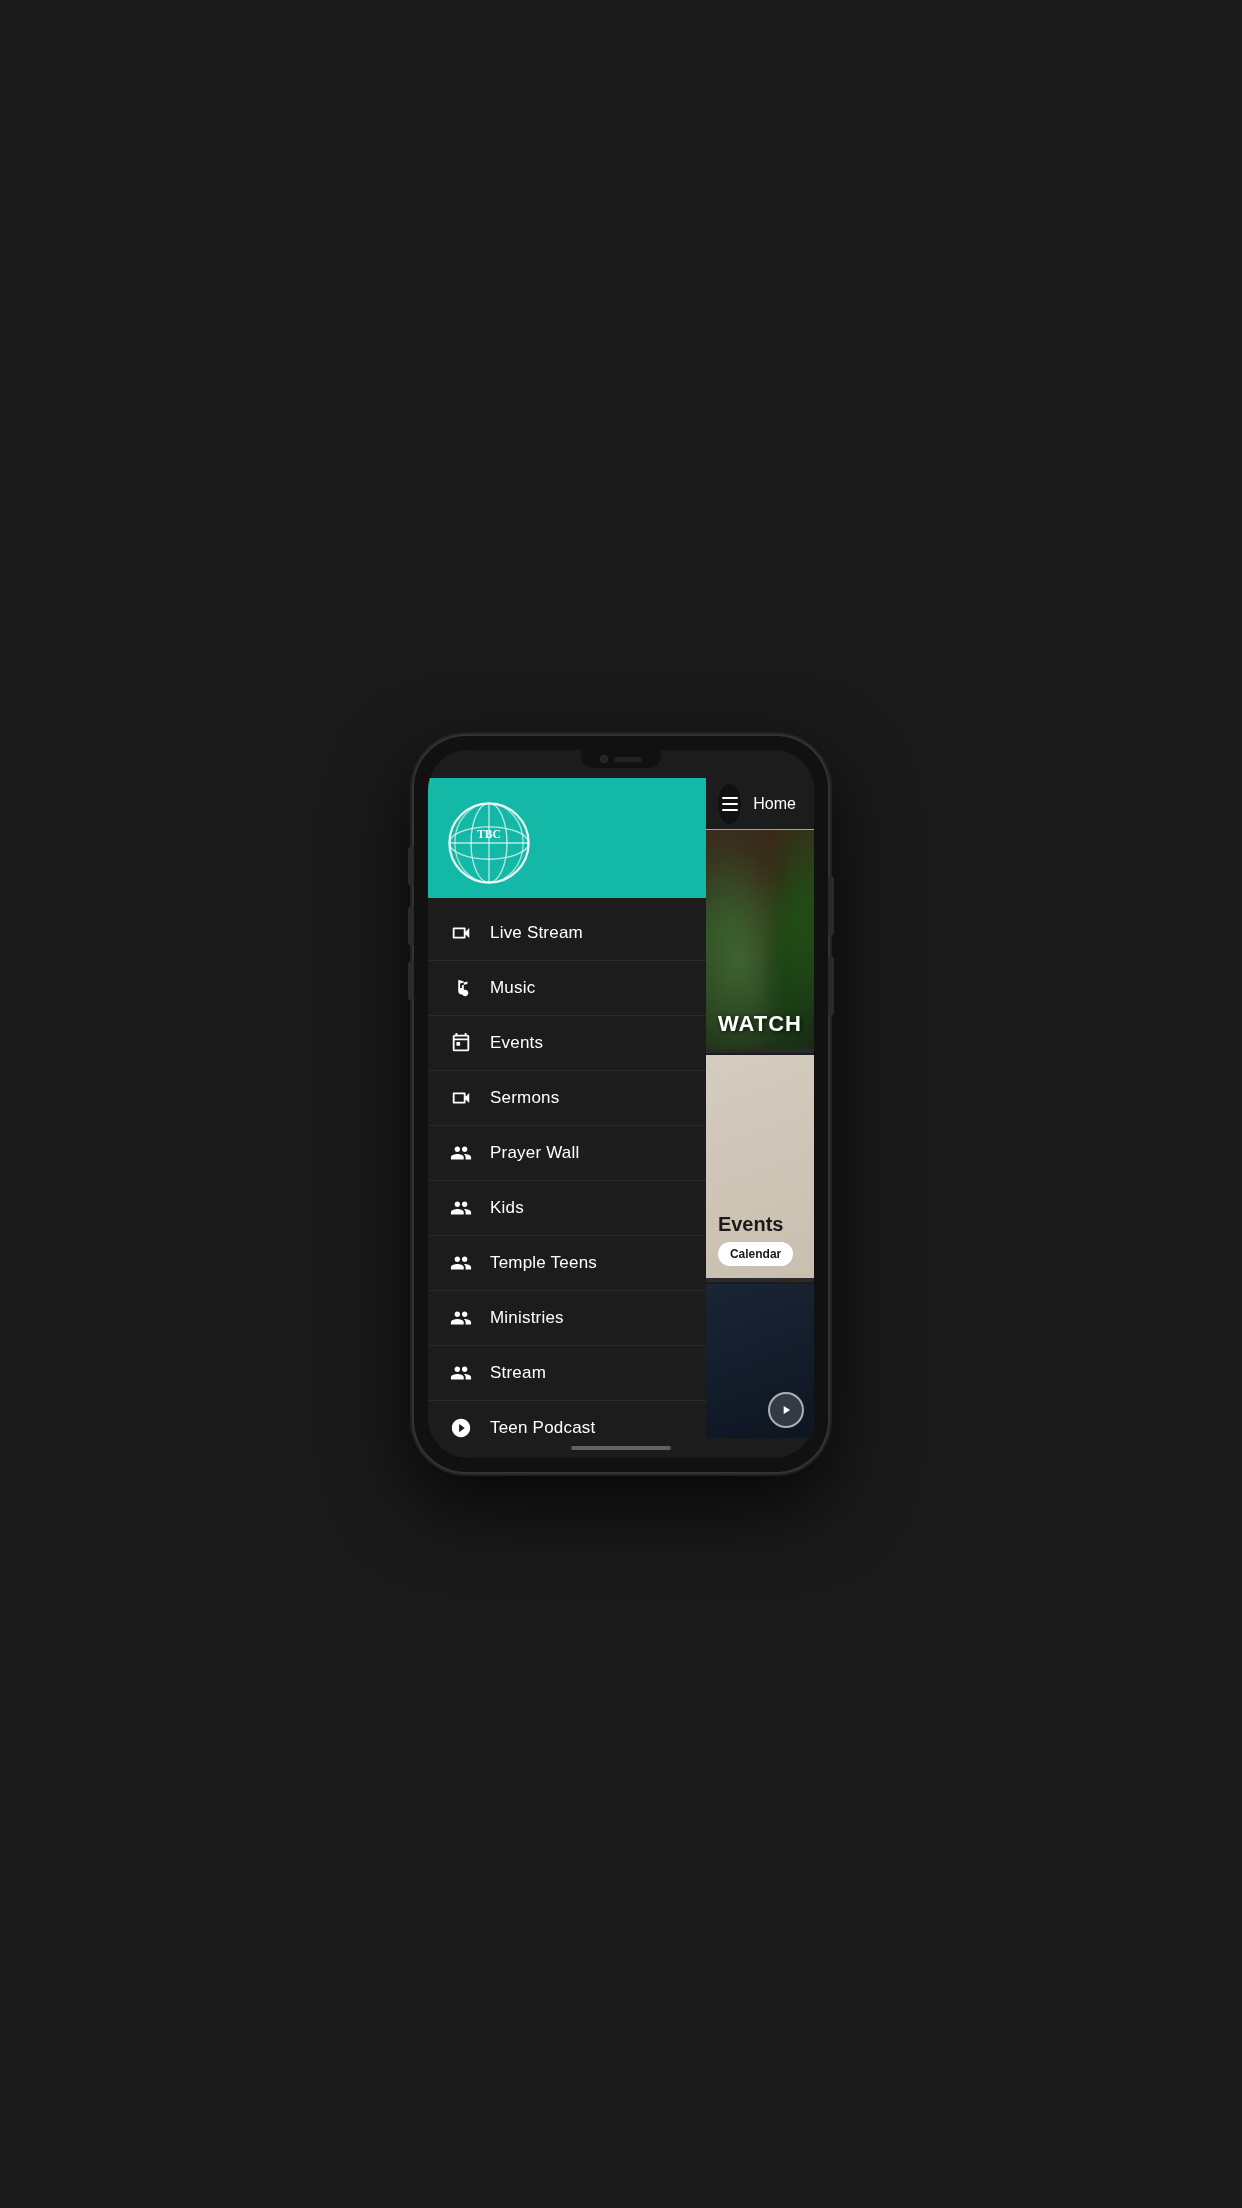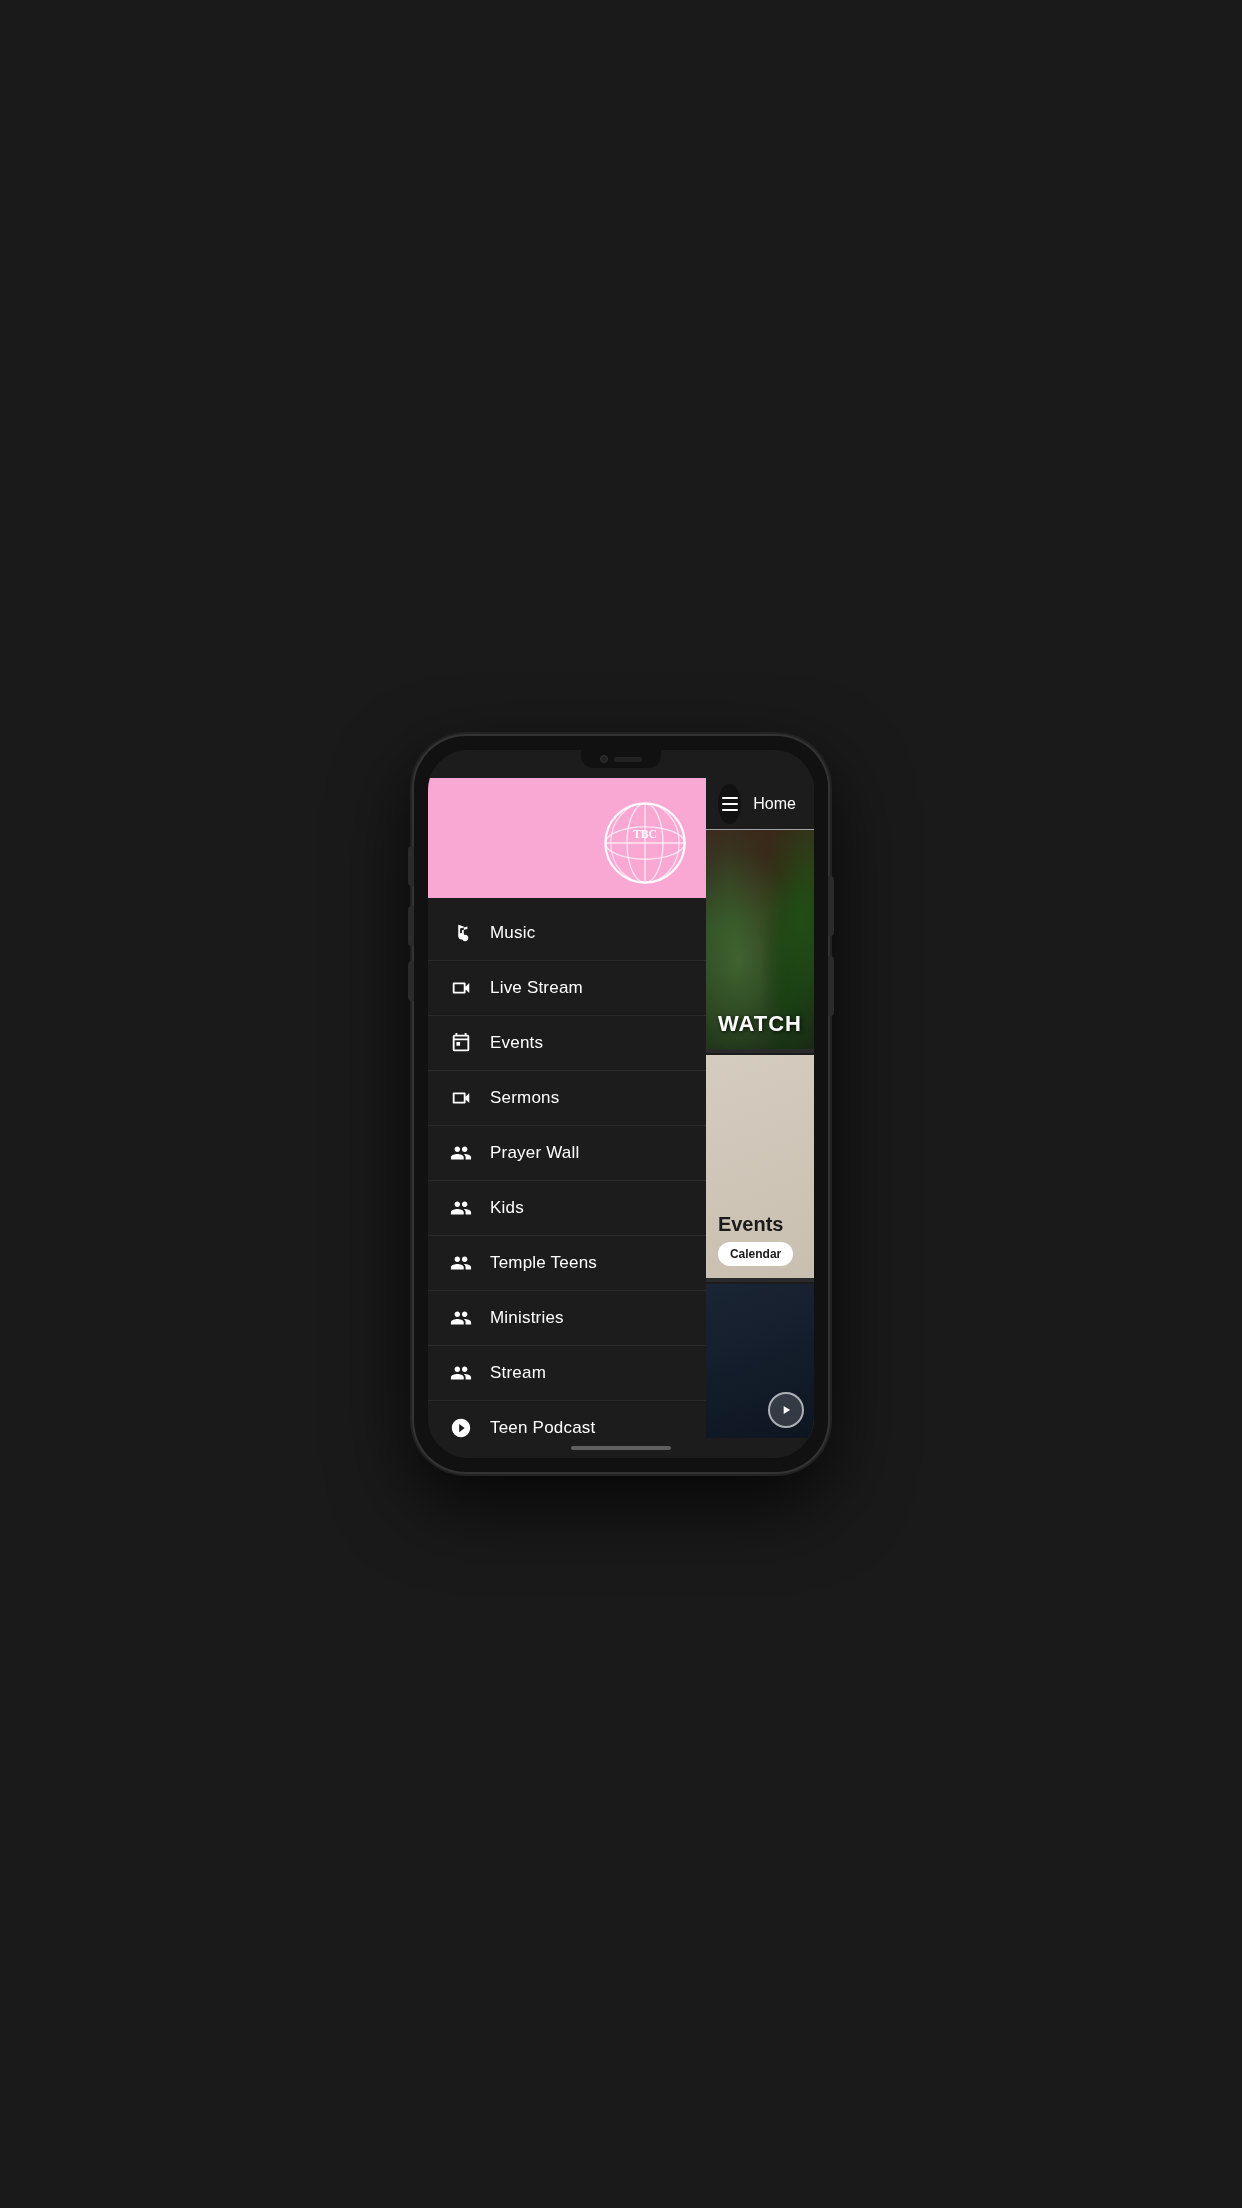--- a/index.html
+++ b/index.html
@@ -117,23 +117,23 @@
       overflow-y: auto;
       flex-shrink: 0;
       z-index: 2;
     }
 
     .sidebar::-webkit-scrollbar { display: none; }
 
     .sidebar-header {
       padding: 20px 16px 10px;
       display: flex;
-      justify-content: flex-end;
-      align-items: center;
-      background: #f9a8d4;
+      justify-content: flex-start;
+      align-items: center;
+      background: #14b8a6;
     }
 
     .globe-logo {
       width: 90px;
       height: 90px;
       position: relative;
     }
 
     .globe-logo svg {
       width: 90px;
@@ -410,33 +410,33 @@
               <text x="50" y="44" text-anchor="middle" fill="white" font-size="13" font-weight="700" font-family="serif" opacity="0.95">TBC</text>
             </svg>
           </div>
         </div>
 
         <div class="nav-items">
 
           <div class="nav-item">
             <div class="nav-icon">
               <svg viewBox="0 0 24 24" xmlns="http://www.w3.org/2000/svg">
+                <path d="M15 8v8H5V8h10m1-2H4a1 1 0 0 0-1 1v10a1 1 0 0 0 1 1h12a1 1 0 0 0 1-1v-3.5l4 4V6.5l-4 4V7a1 1 0 0 0-1-1z"></path>
+              </svg>
+            </div>
+            <span class="nav-label">Live Stream</span>
+          </div>
+
+          <div class="nav-item">
+            <div class="nav-icon">
+              <svg viewBox="0 0 24 24" xmlns="http://www.w3.org/2000/svg">
                 <path d="M9 3v12.5a3.5 3.5 0 1 0 2-3.16V7l8-2v2.5l-6 1.5V17.5a3.5 3.5 0 1 0 2-3.16V5L9 3z"></path>
               </svg>
             </div>
             <span class="nav-label">Music</span>
-          </div>
-
-          <div class="nav-item">
-            <div class="nav-icon">
-              <svg viewBox="0 0 24 24" xmlns="http://www.w3.org/2000/svg">
-                <path d="M15 8v8H5V8h10m1-2H4a1 1 0 0 0-1 1v10a1 1 0 0 0 1 1h12a1 1 0 0 0 1-1v-3.5l4 4V6.5l-4 4V7a1 1 0 0 0-1-1z"></path>
-              </svg>
-            </div>
-            <span class="nav-label">Live Stream</span>
           </div>
 
           <div class="nav-item">
             <div class="nav-icon">
               <svg viewBox="0 0 24 24" xmlns="http://www.w3.org/2000/svg">
                 <path d="M19 3h-1V1h-2v2H8V1H6v2H5a2 2 0 0 0-2 2v14a2 2 0 0 0 2 2h14a2 2 0 0 0 2-2V5a2 2 0 0 0-2-2zm0 16H5V9h14v10zM5 7V5h14v2H5zm2 4h4v4H7v-4z"></path>
               </svg>
             </div>
             <span class="nav-label">Events</span>
           </div>

